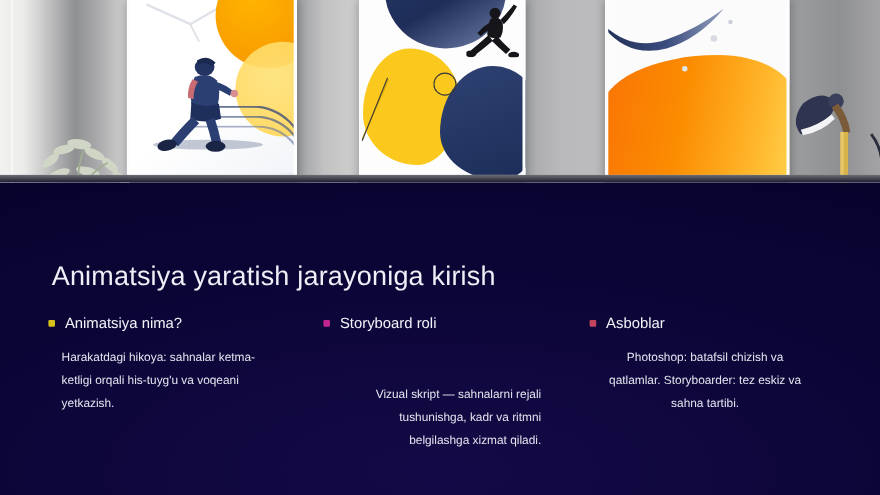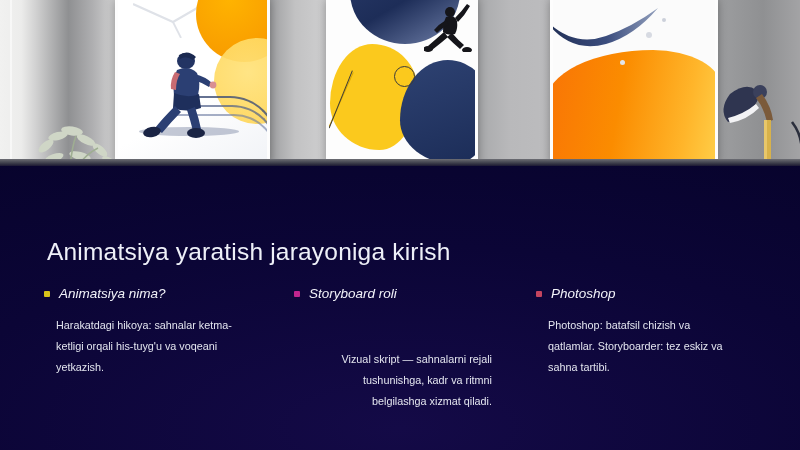--- a/index.html
+++ b/index.html
@@ -91,24 +91,24 @@
          letter-spacing:.2px;white-space:nowrap;}
 
   .cols{position:absolute;left:42px;top:286px;width:730px;display:flex;gap:0;}
   .col{position:relative;}
   .col.c1{width:250px;}
   .col.c2{width:242px;text-align:right;}
   .col.c3{width:238px;}
 
   .head{display:flex;align-items:center;gap:9px;margin:0 0 14px 2px;}
   .bullet{width:6px;height:6px;flex:0 0 6px;border-radius:1px;}
-  .htext{font-size:13.5px;color:#f2f3f9;white-space:nowrap;font-style:italic;}
+  .htext{font-size:13.5px;color:#f2f3f9;white-space:nowrap;}
   .body{font-size:10.8px;line-height:1.95;color:#e3e5ef;max-width:194px;margin-left:14px;}
   .col.c2 .body{max-width:186px;margin-top:48px;}
-  .col.c3 .body{max-width:186px;}
+  .col.c3 .body{max-width:186px;text-align:center;}
 </style>
 </head>
 <body>
 
 <div class="slide">
 
   <div class="hero">
     <div class="wall-l"></div>
     <div class="wall-gap1"></div>
     <div class="wall-gap2"></div>
@@ -226,19 +226,19 @@
       <div class="head">
         <span class="bullet" style="background:#c0258f"></span>
         <span class="htext">Storyboard roli</span>
       </div>
       <div class="body">Vizual skript — sahnalarni rejali tushunishga, kadr va ritmni belgilashga xizmat qiladi.</div>
     </div>
 
     <div class="col c3">
       <div class="head">
         <span class="bullet" style="background:#c4445f"></span>
-        <span class="htext">Photoshop</span>
+        <span class="htext">Asboblar</span>
       </div>
       <div class="body">Photoshop: batafsil chizish va qatlamlar. Storyboarder: tez eskiz va sahna tartibi.</div>
     </div>
 
   </div>
 </div>
 
 </body></html>

